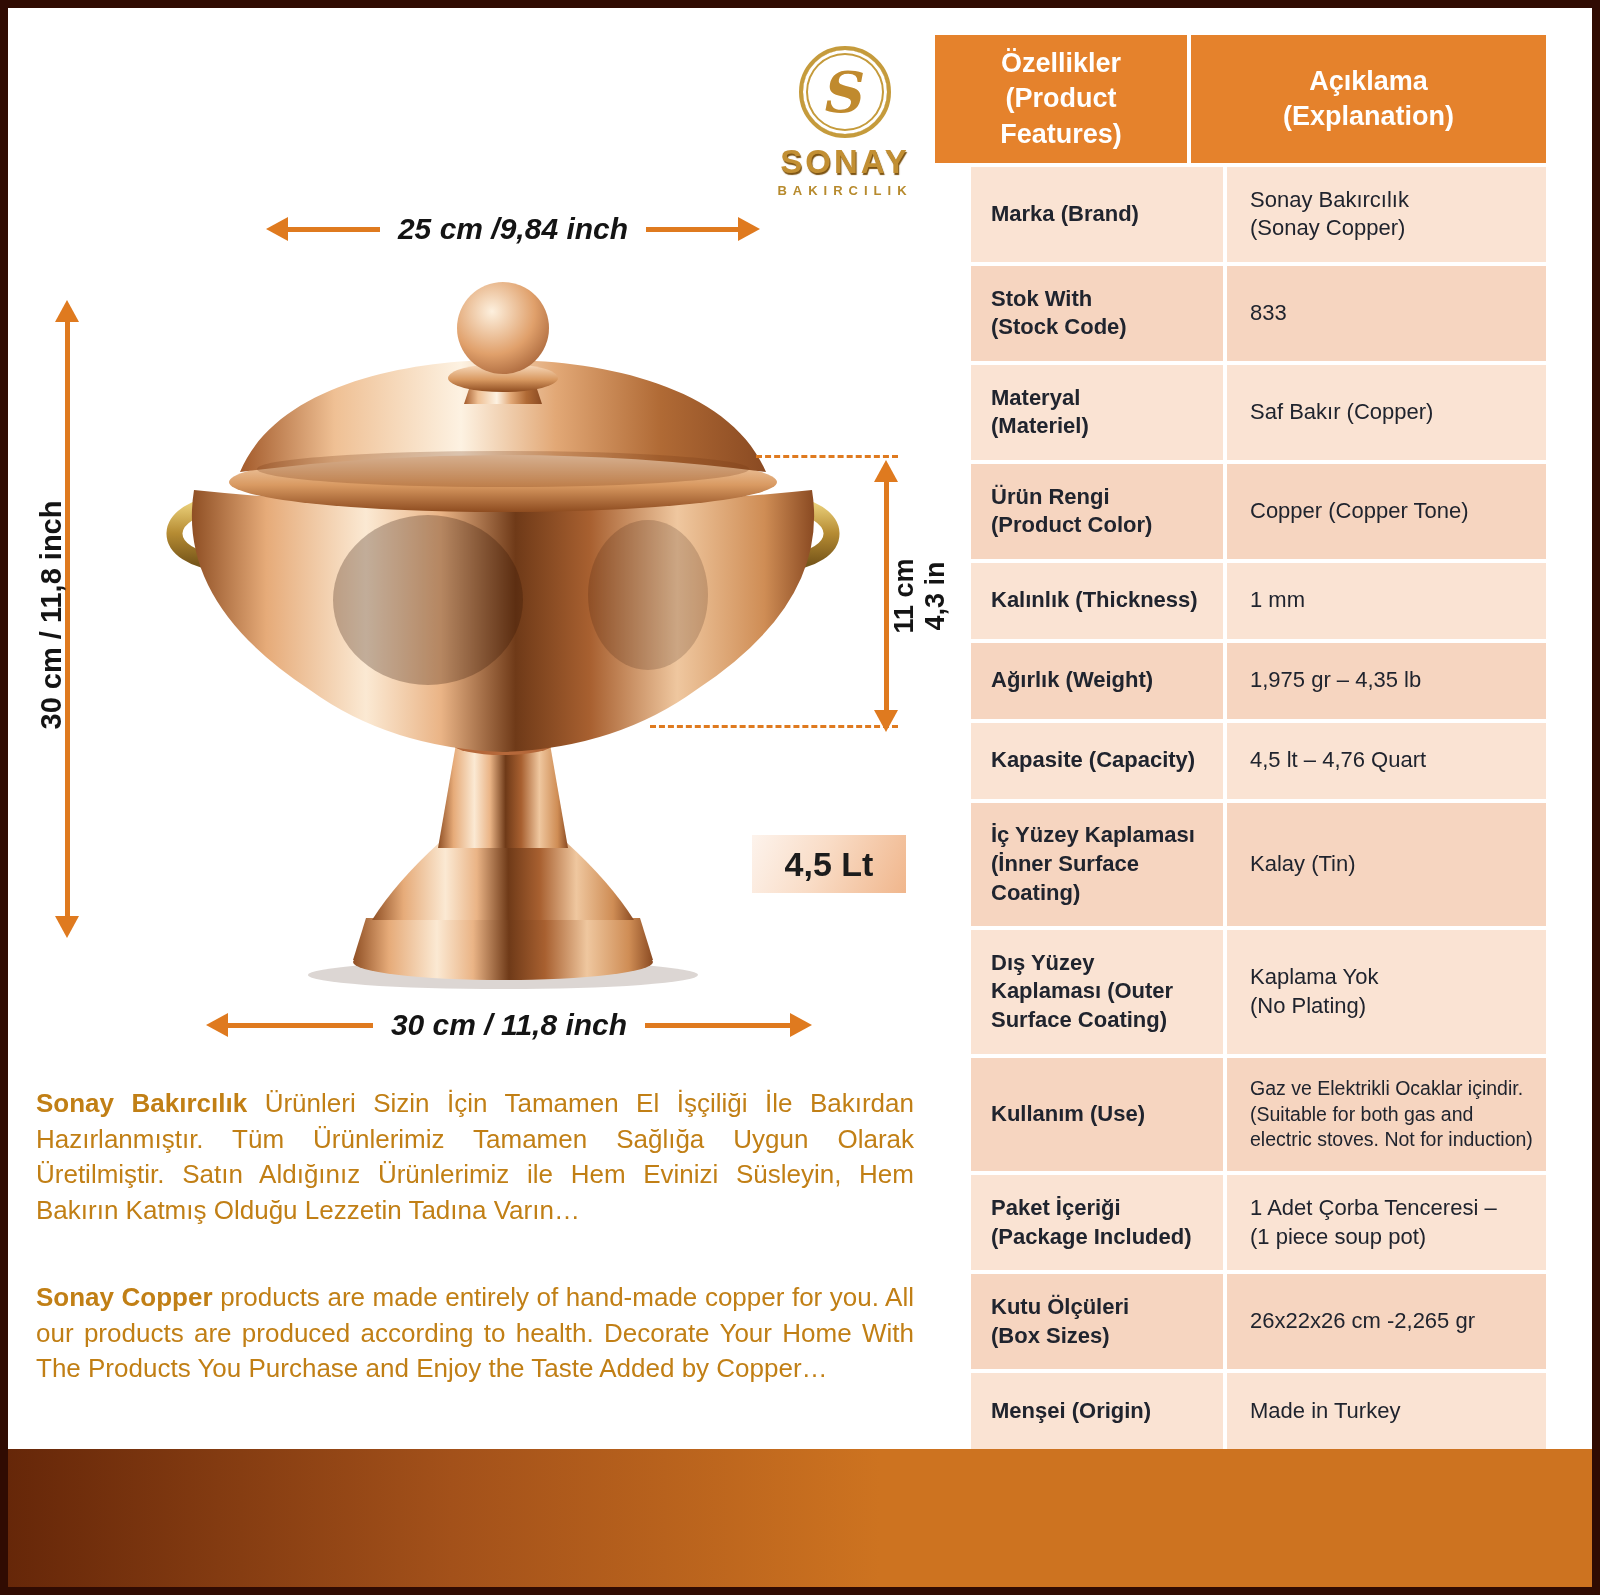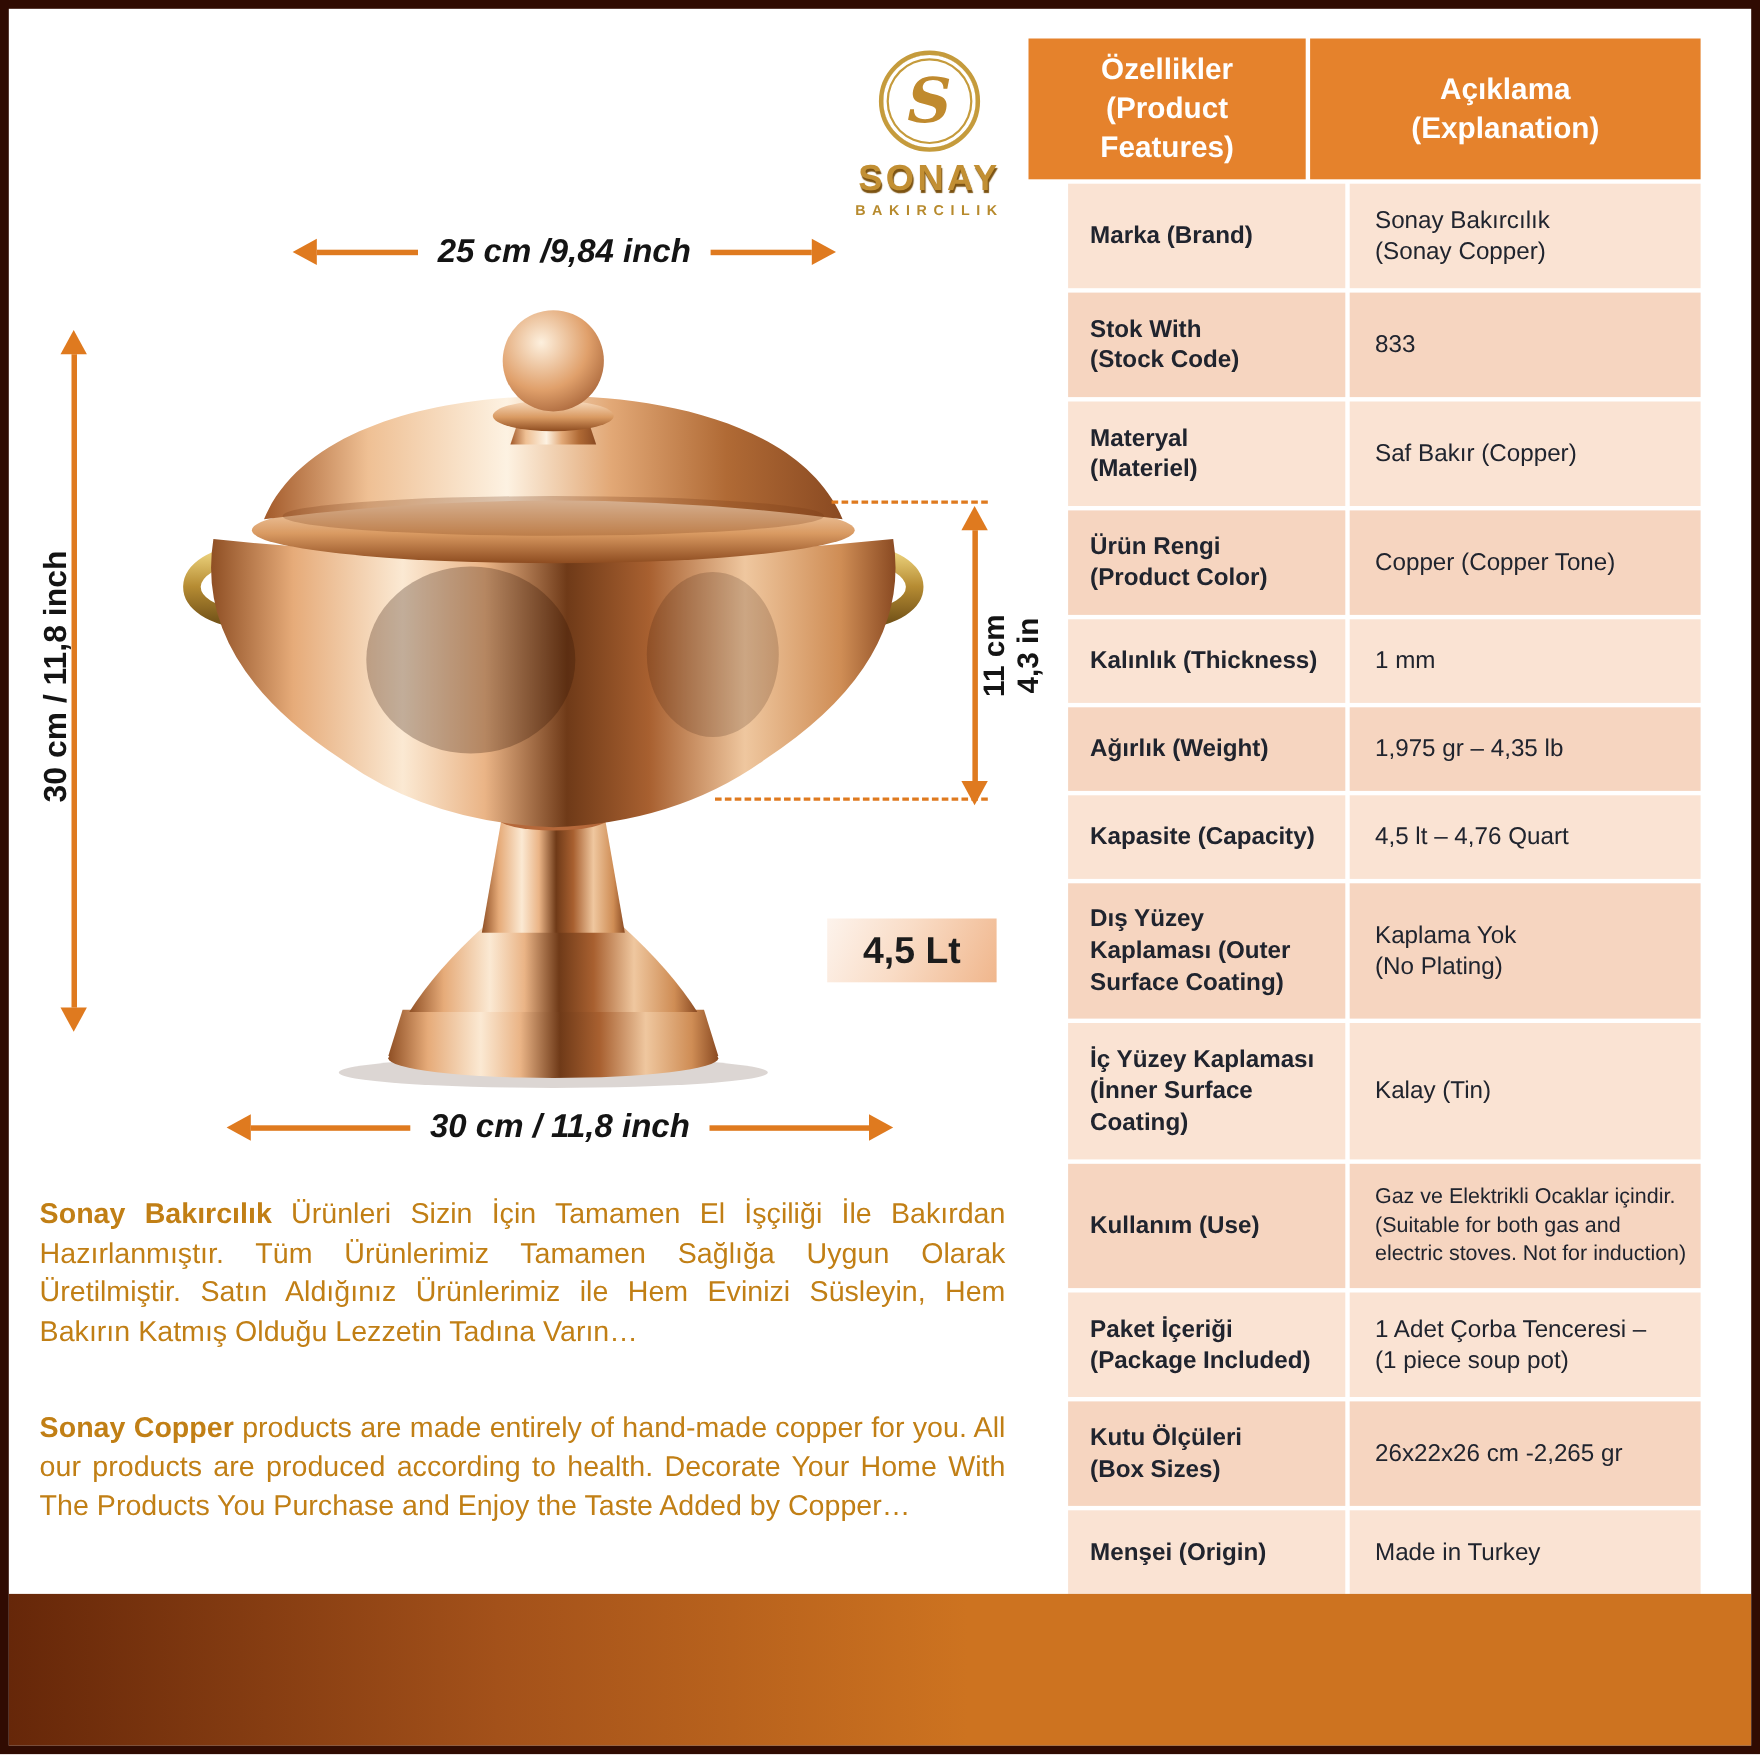--- a/index.html
+++ b/index.html
@@ -223,33 +223,33 @@
         </div>
         <div class="spec-row">
           <div class="cell feature">Ağırlık (Weight)</div>
           <div class="cell value">1,975 gr – 4,35 lb</div>
         </div>
         <div class="spec-row">
           <div class="cell feature">Kapasite (Capacity)</div>
           <div class="cell value">4,5 lt – 4,76 Quart</div>
         </div>
         <div class="spec-row">
+          <div class="cell feature">İç Yüzey Kaplaması
+(İnner Surface
+Coating)</div>
+          <div class="cell value">Kalay (Tin)</div>
+        </div>
+        <div class="spec-row">
           <div class="cell feature">Dış Yüzey
 Kaplaması (Outer
 Surface Coating)</div>
           <div class="cell value">Kaplama Yok
 (No Plating)</div>
         </div>
         <div class="spec-row">
-          <div class="cell feature">İç Yüzey Kaplaması
-(İnner Surface
-Coating)</div>
-          <div class="cell value">Kalay (Tin)</div>
-        </div>
-        <div class="spec-row">
           <div class="cell feature">Kullanım (Use)</div>
           <div class="cell value small">Gaz ve Elektrikli Ocaklar içindir.
 (Suitable for both gas and
 electric stoves. Not for induction)</div>
         </div>
         <div class="spec-row">
           <div class="cell feature">Paket İçeriği
 (Package Included)</div>
           <div class="cell value">1 Adet Çorba Tenceresi –
 (1 piece soup pot)</div>

